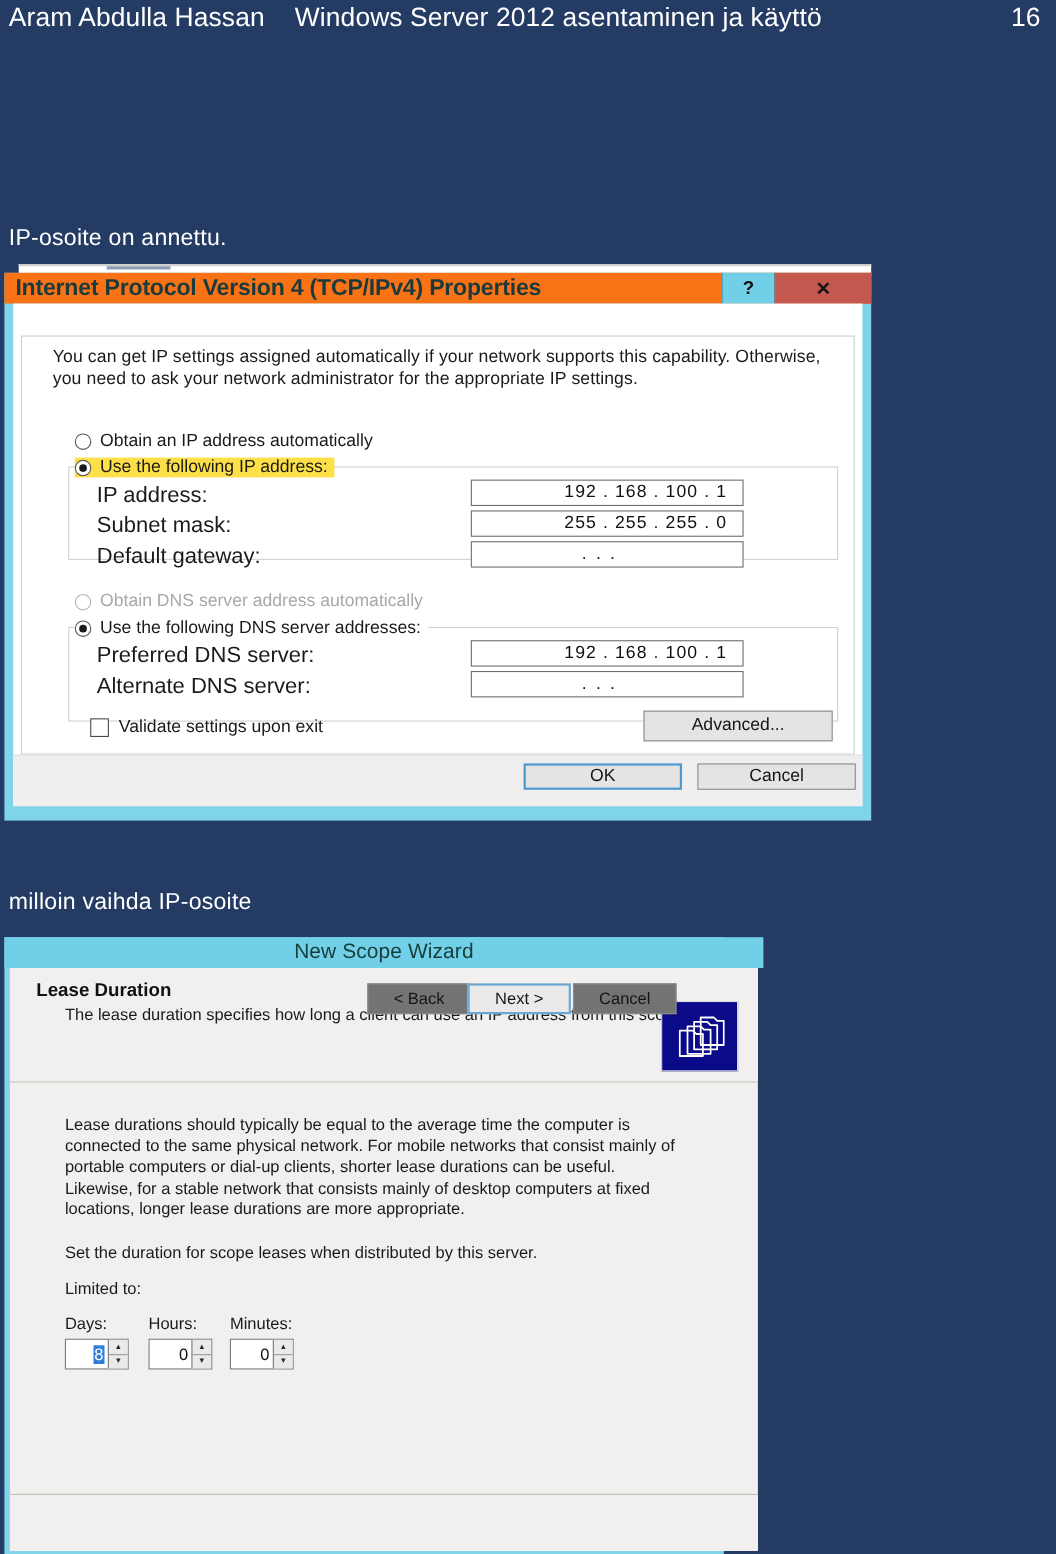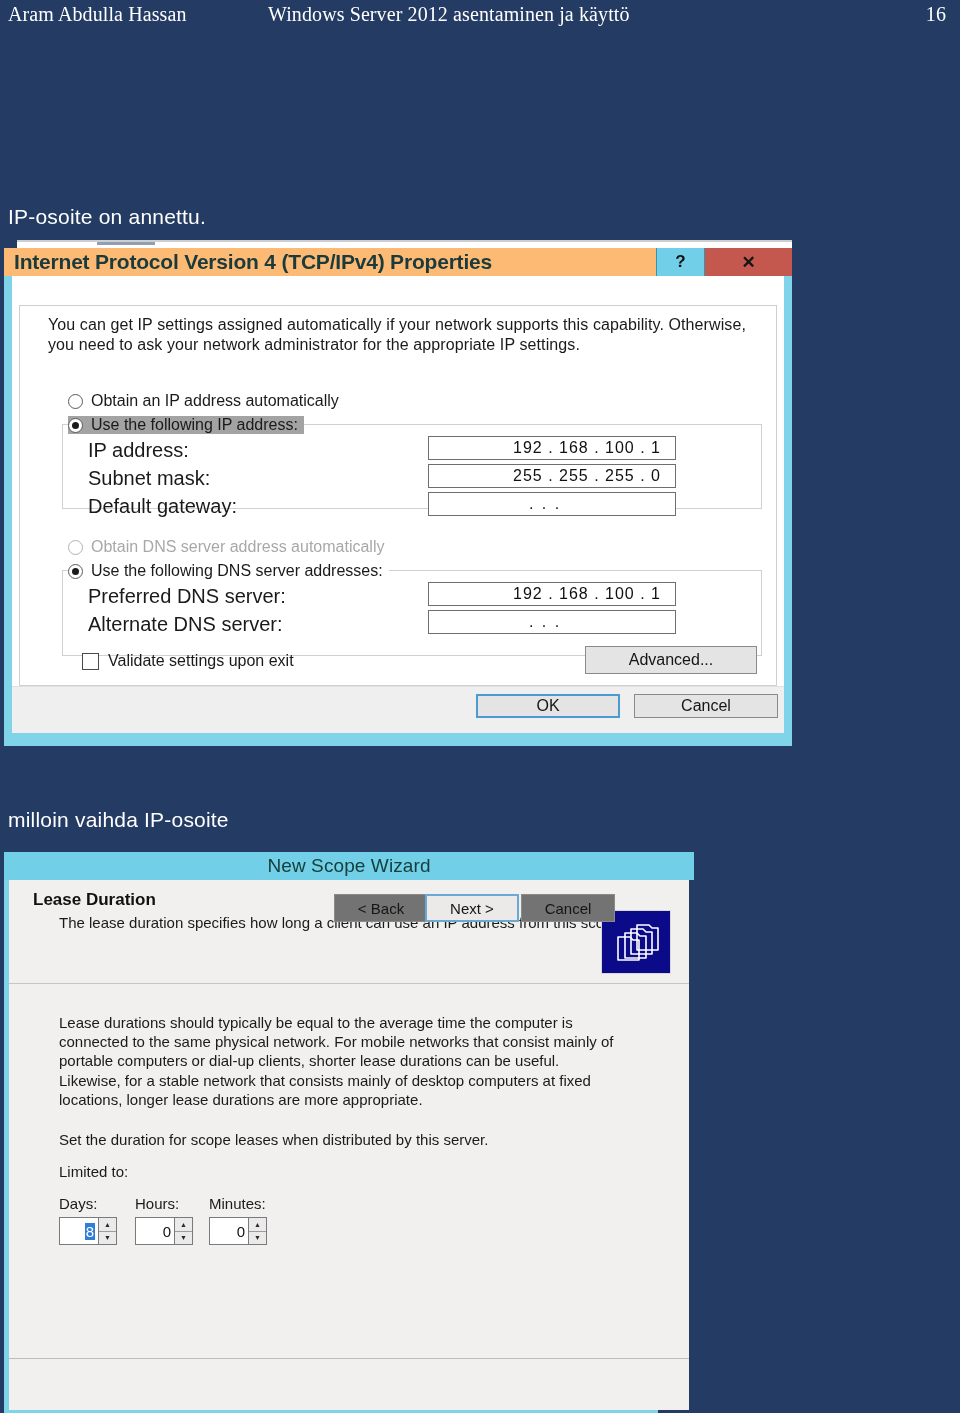--- a/index.html
+++ b/index.html
@@ -17,23 +17,22 @@
   }
 
   
   .page-header {
     position: absolute;
     left: 0; top: 0;
     width: 960px; height: 30px;
     display: flex;
     align-items: center;
     color: #ffffff;
-    font-size: 20px;
+    font-size: 24px;
     letter-spacing: .1px;
-    font-family: Liberation Serif, serif;
   }
   .page-header .author { position: absolute; left: 8px; top: 3px; }
   .page-header .doctitle { position: absolute; left: 268px; top: 3px; }
   .page-header .pageno { position: absolute; right: 14px; top: 3px; }
 
   
   .caption {
     position: absolute;
     color: #ffffff;
     font-size: 21px;
@@ -63,21 +62,21 @@
     position: absolute;
     left: 80px; top: 0;
     width: 58px; height: 3px;
     background: #8fa0b5;
   }
 
   .ipv4-titlebar {
     position: absolute;
     left: 0; top: 0;
     width: 788px; height: 28px;
-    background: #fdba74;
+    background: #f97316;
     display: flex;
     align-items: center;
   }
   .ipv4-title {
     position: absolute;
     left: 10px; top: 2px;
     font-size: 21px;
     font-weight: bold;
     color: #1a3a3c;
     white-space: nowrap;
@@ -182,21 +181,21 @@
     position: absolute;
     left: 3px; top: 3px;
     width: 7px; height: 7px;
     border-radius: 50%;
     background: #1a1a1a;
   }
   .radio.dim { border-color: #b2b2b2; }
   .row-dim { color: #a8a8a8; }
 
   .r-obtain-ip   { left: 48px; top: 86px; }
-  .r-use-ip      { left: 48px; top: 110px; z-index: 3; background: #a3a3a3; padding-right: 6px; align-items: center; }
+  .r-use-ip      { left: 48px; top: 110px; z-index: 3; background: #fde047; padding-right: 6px; align-items: center; }
   .r-obtain-dns  { left: 48px; top: 232px; }
   .r-use-dns     { left: 48px; top: 256px; z-index: 3; background: #ffffff; padding-right: 6px; }
 
   .groupbox {
     position: absolute;
     border: 1px solid #d0d0d0;
     box-sizing: border-box;
     background: transparent;
   }
   .gb-ip  { left: 42px; top: 118px; width: 700px; height: 85px; }

